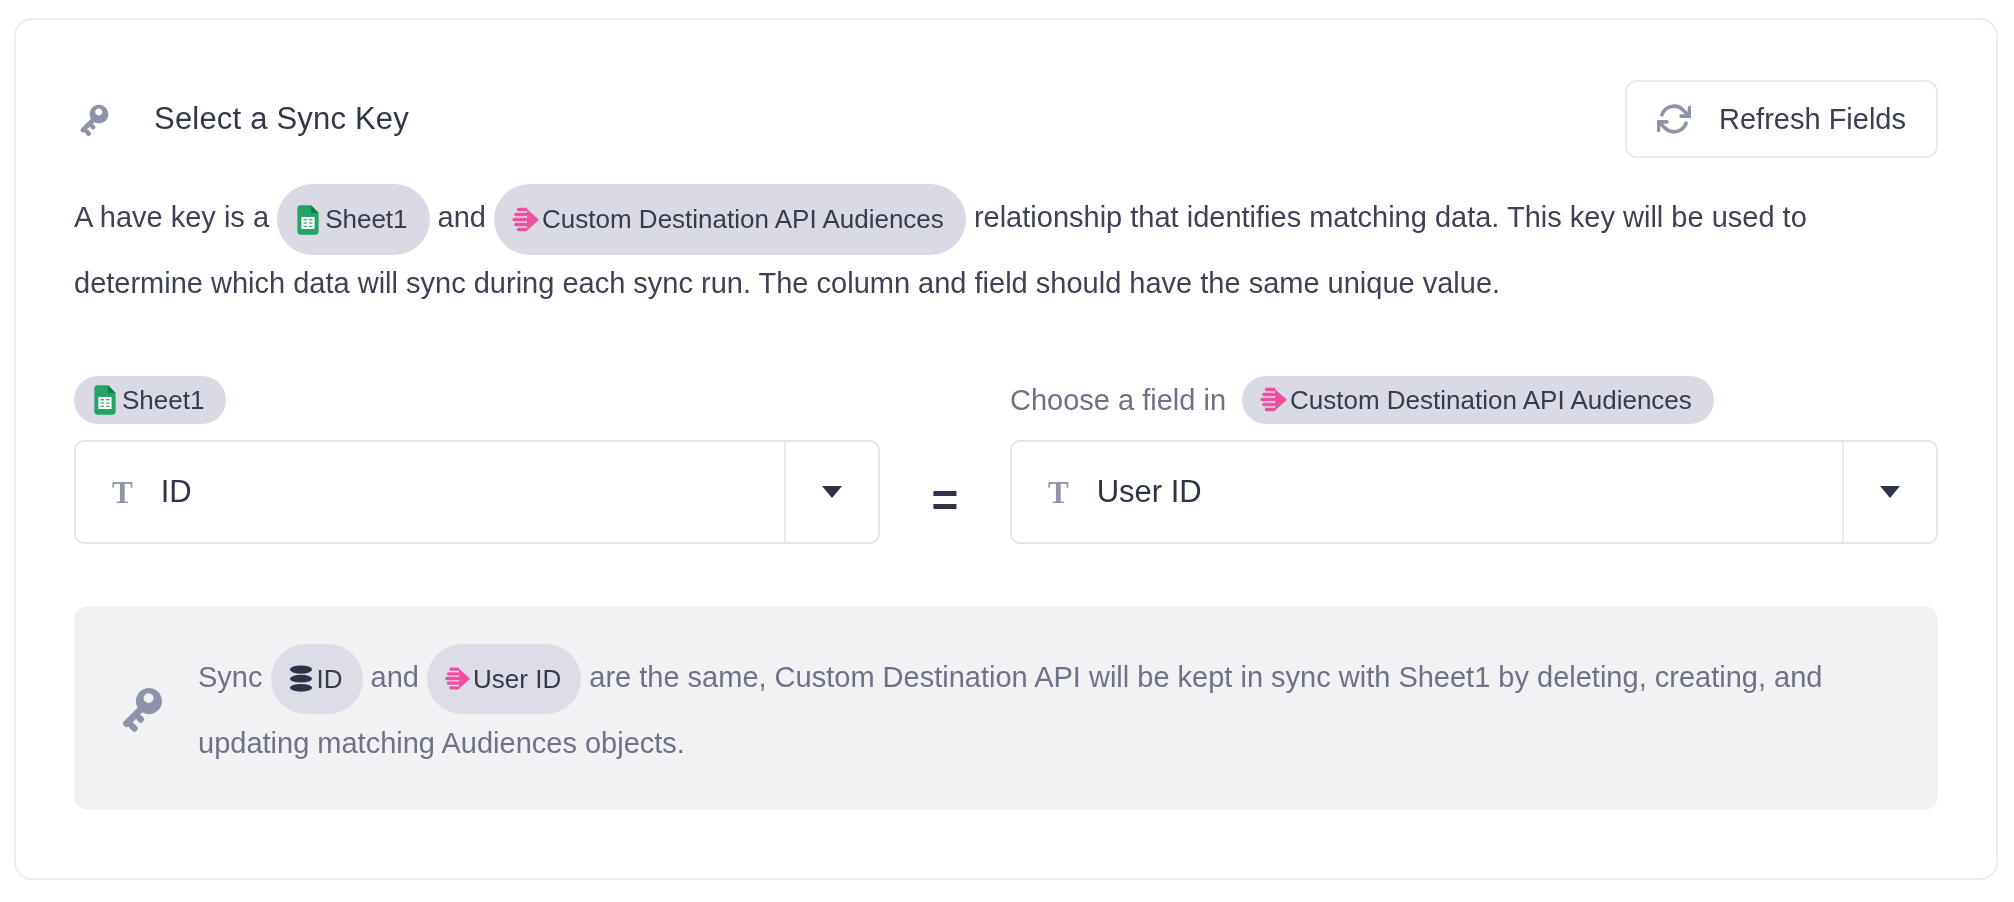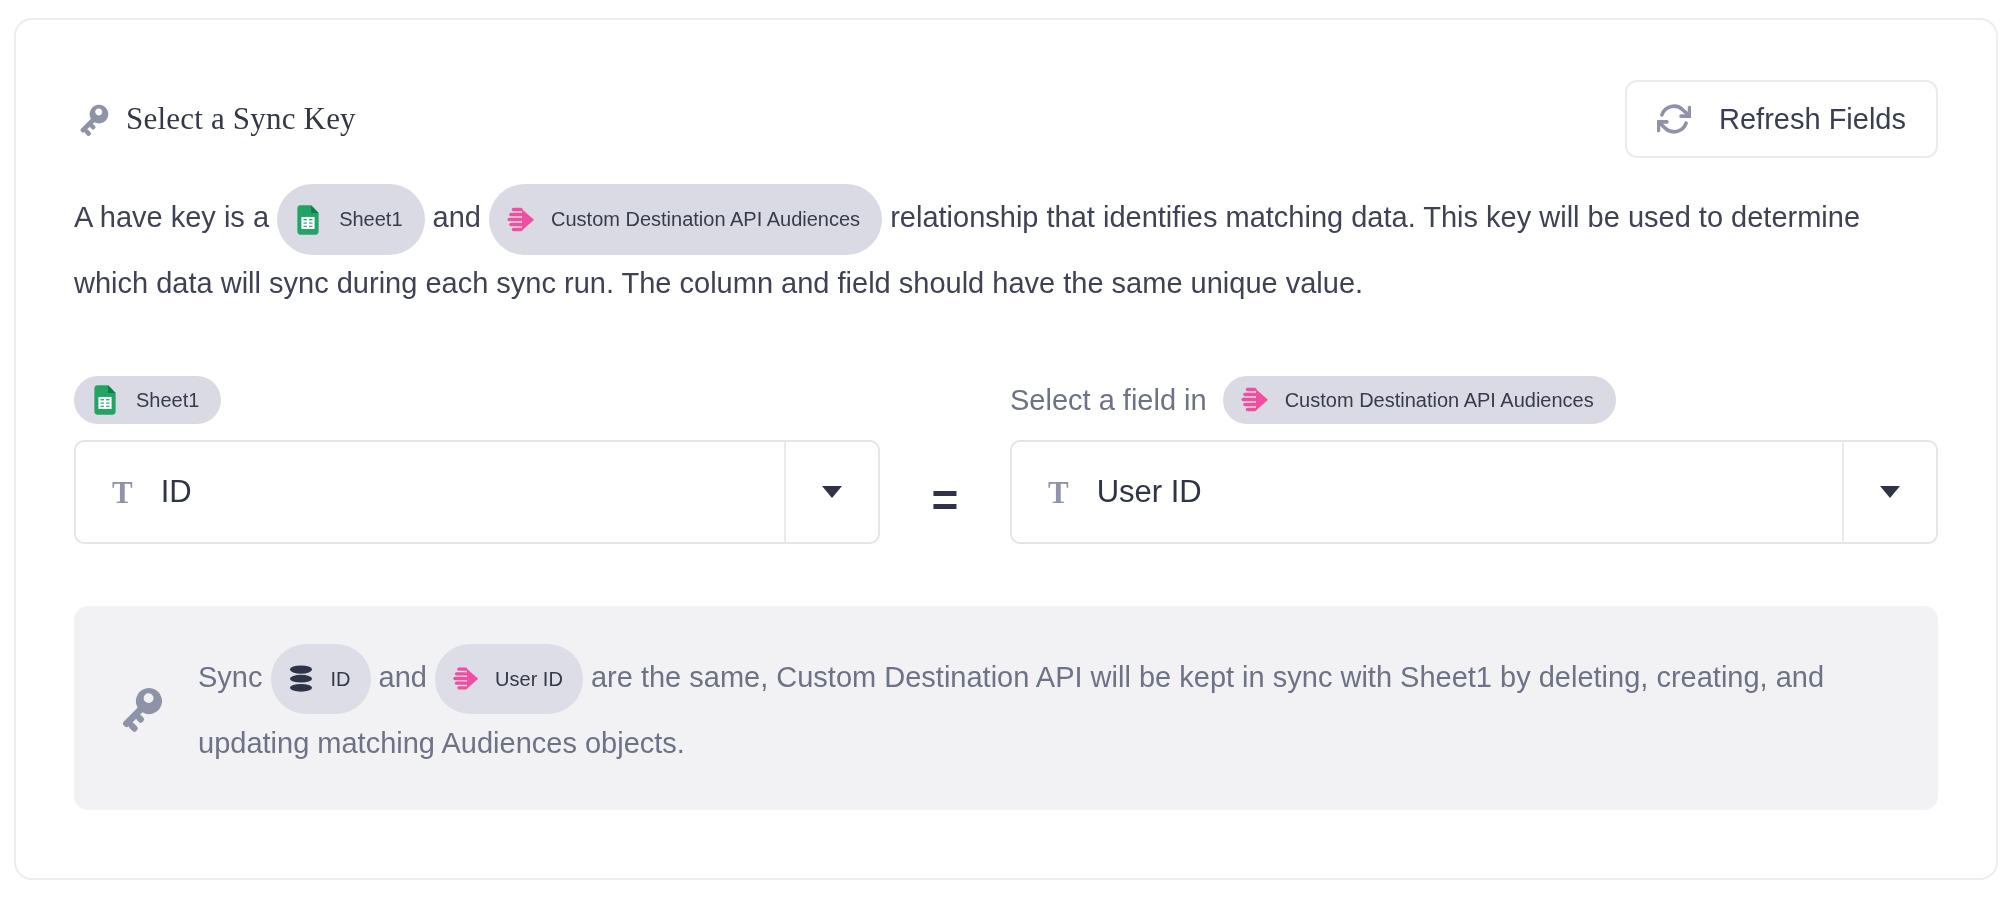--- a/index.html
+++ b/index.html
@@ -17,42 +17,42 @@
     border: 2px solid #ededf1;
     border-radius: 18px;
     padding: 0 58px;
     background: #ffffff;
   }
   
   .header {
     display: flex; justify-content: space-between; align-items: center;
     padding-top: 60px;
   }
-  .title-wrap { display: flex; align-items: center; gap: 12px; font-family: Liberation Serif, serif; }
+  .title-wrap { display: flex; align-items: center; gap: 40px; }
   .title-wrap h1 {
     margin: 0; font-size: 31px; font-weight: 500; color: #333849; letter-spacing: .2px;
   }
   .icon-key { width: 40px; height: 40px; flex: none; }
   .refresh-btn {
     display: flex; align-items: center; gap: 28px;
     background: #fff; border: 2px solid #ebebef; border-radius: 12px;
     padding: 20px 30px; font-size: 29px; color: #3a3e52;
     font-family: "Liberation Sans", sans-serif; cursor: pointer;
   }
   .icon-refresh { width: 34px; height: 34px; }
   
   .desc {
     margin: 26px 0 0 0;
     font-size: 29px; line-height: 57px; color: #3e4254;
   }
   .badge {
-    display: inline-flex; align-items: center; gap: 14px;
+    display: inline-flex; align-items: center; 
     background: #d9dae3; border-radius: 999px;
     padding: 7px 22px 7px 14px;
-    font-size: 20px; color: #363b4e; white-space: nowrap;
+    font-size: 26px; color: #363b4e; white-space: nowrap;
     vertical-align: middle;
   }
   .badge .bicon { width: 34px; height: 34px; flex: none; display: block; }
   
   .pickers { display: flex; margin-top: 64px; align-items: flex-start; }
   .picker-left { width: 806px; flex: none; }
   .picker-right { flex: 1; }
   .picker-label {
     display: flex; align-items: center; gap: 16px;
     font-size: 29px; color: #6e7286; white-space: nowrap;
@@ -192,21 +192,21 @@
         <div class="caret-box">
           <span class="caret"></span>
         </div>
       </div>
     </div>
 
     <div class="equals-box">=</div>
 
     <div class="picker-right">
       <div class="picker-label">
-        <span>Select a field in</span>
+        <span>Choose a field in</span>
         <span class="badge">
           <svg class="bicon" viewBox="0 0 24 24">
               <use href="#sym-stripes"></use>
             </svg>
           <span>Custom Destination API Audiences</span>
         </span>
       </div>
       <div class="select">
         <div class="select-main">
           <span class="t-icon">T</span>

